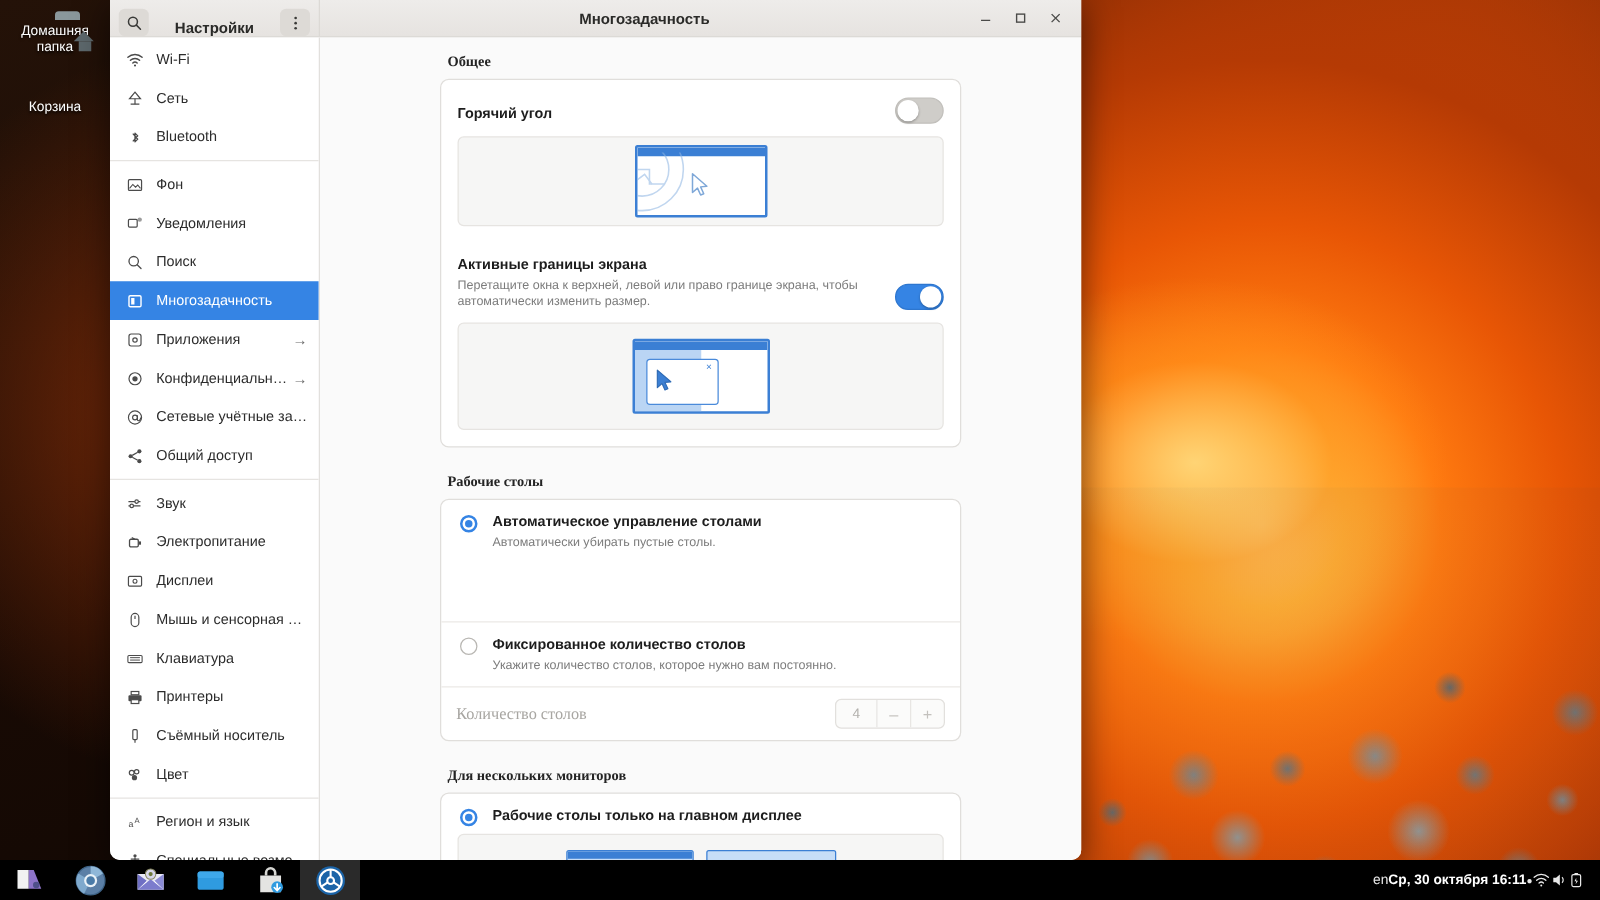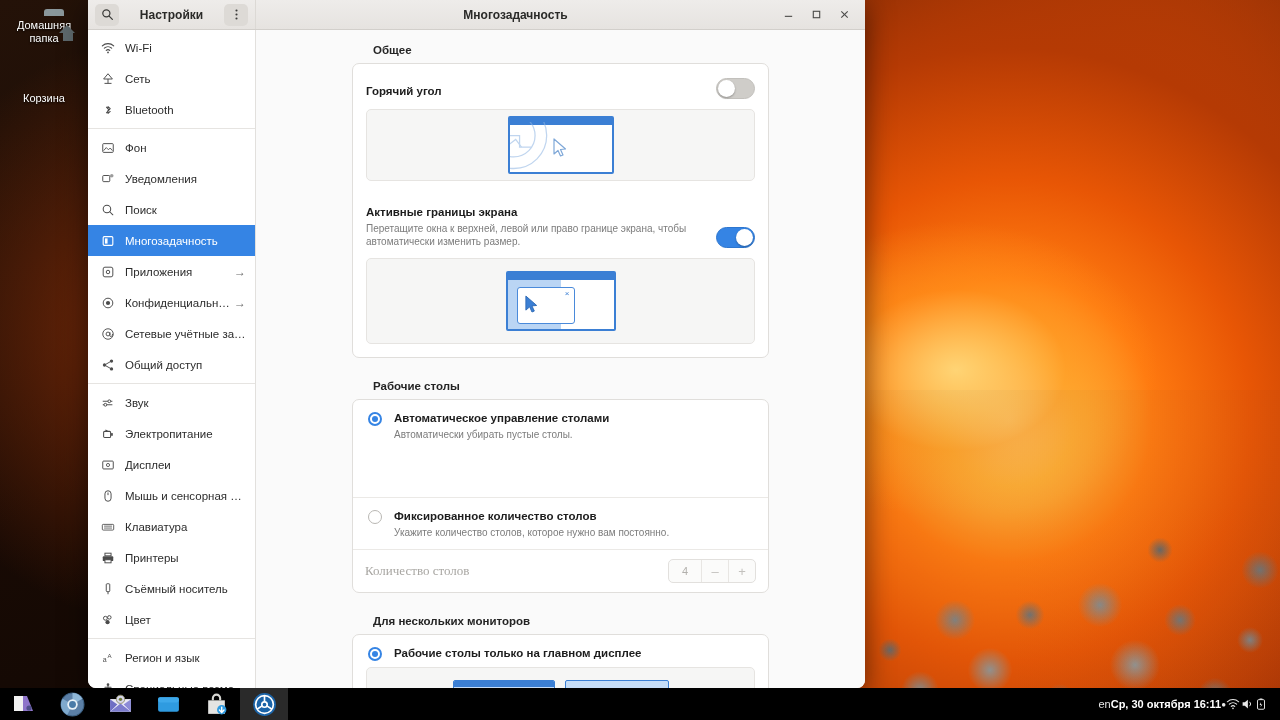--- a/index.html
+++ b/index.html
@@ -95,21 +95,21 @@
     overflow: hidden;
   }
   #titlebar {
     height: 30px; flex: 0 0 30px;
     background: linear-gradient(180deg, #eeecea 0%, #e6e3e0 100%);
     border-bottom: 1px solid #d2cfcb;
     display: flex; align-items: center;
   }
   .tb-left {
     width: 168px; flex: 0 0 168px; height: 100%;
-    display: flex; align-items: center; justify-content: space-between;
+    display: flex; align-items: flex-end; justify-content: space-between;
     padding: 0 7px;
     border-right: 1px solid #dcd9d5;
   }
   .tb-btn {
     width: 24px; height: 22px; border-radius: 5px;
     background: #dddad6;
     display: flex; align-items: center; justify-content: center;
     color: #3a3a38; cursor: pointer;
   }
   .tb-title-left { font-size: 12px; font-weight: bold; color: #2a2a28; }
@@ -152,21 +152,22 @@
 
   
   #content {
     flex: 1; background: #fafafa;
     overflow: hidden; position: relative;
     padding: 14px 0 0 0;
   }
   #content-inner { width: 100%; padding: 0 96px 0 96px; }
   .grp-title {
     font-size: 11.5px; font-weight: bold; color: #242424;
-    margin: 0 0 7px 21px;
+    margin: 0 0 7px 6px;
+    font-family: Liberation Serif, serif;
   }
   .card {
     background: #fff;
     border: 1px solid #e0dedb;
     border-radius: 7px;
     overflow: hidden;
   }
   .card + .grp-title { margin-top: 22px; }
 
   .row {
@@ -307,21 +308,21 @@
   <div id="wall-glow"></div>
   <div id="wall-pebbles"></div>
 
   <div class="desk-icon" style="left:2px; top:14px;">
     <span class="glyph">
       <span class="folder-ico"><span class="home-body"></span></span>
     </span>
     <span>Домашняя</span><br>
     <span>папка</span>
   </div>
-  <div class="desk-icon" style="left:2px; top:87px;">
+  <div class="desk-icon" style="left:2px; top:75px;">
     <span class="glyph">
       <span class="trash-ico"></span>
     </span>
     <span>Корзина</span>
   </div>
 
   <div id="win">
 
     <div id="titlebar">
       <div class="tb-left">

